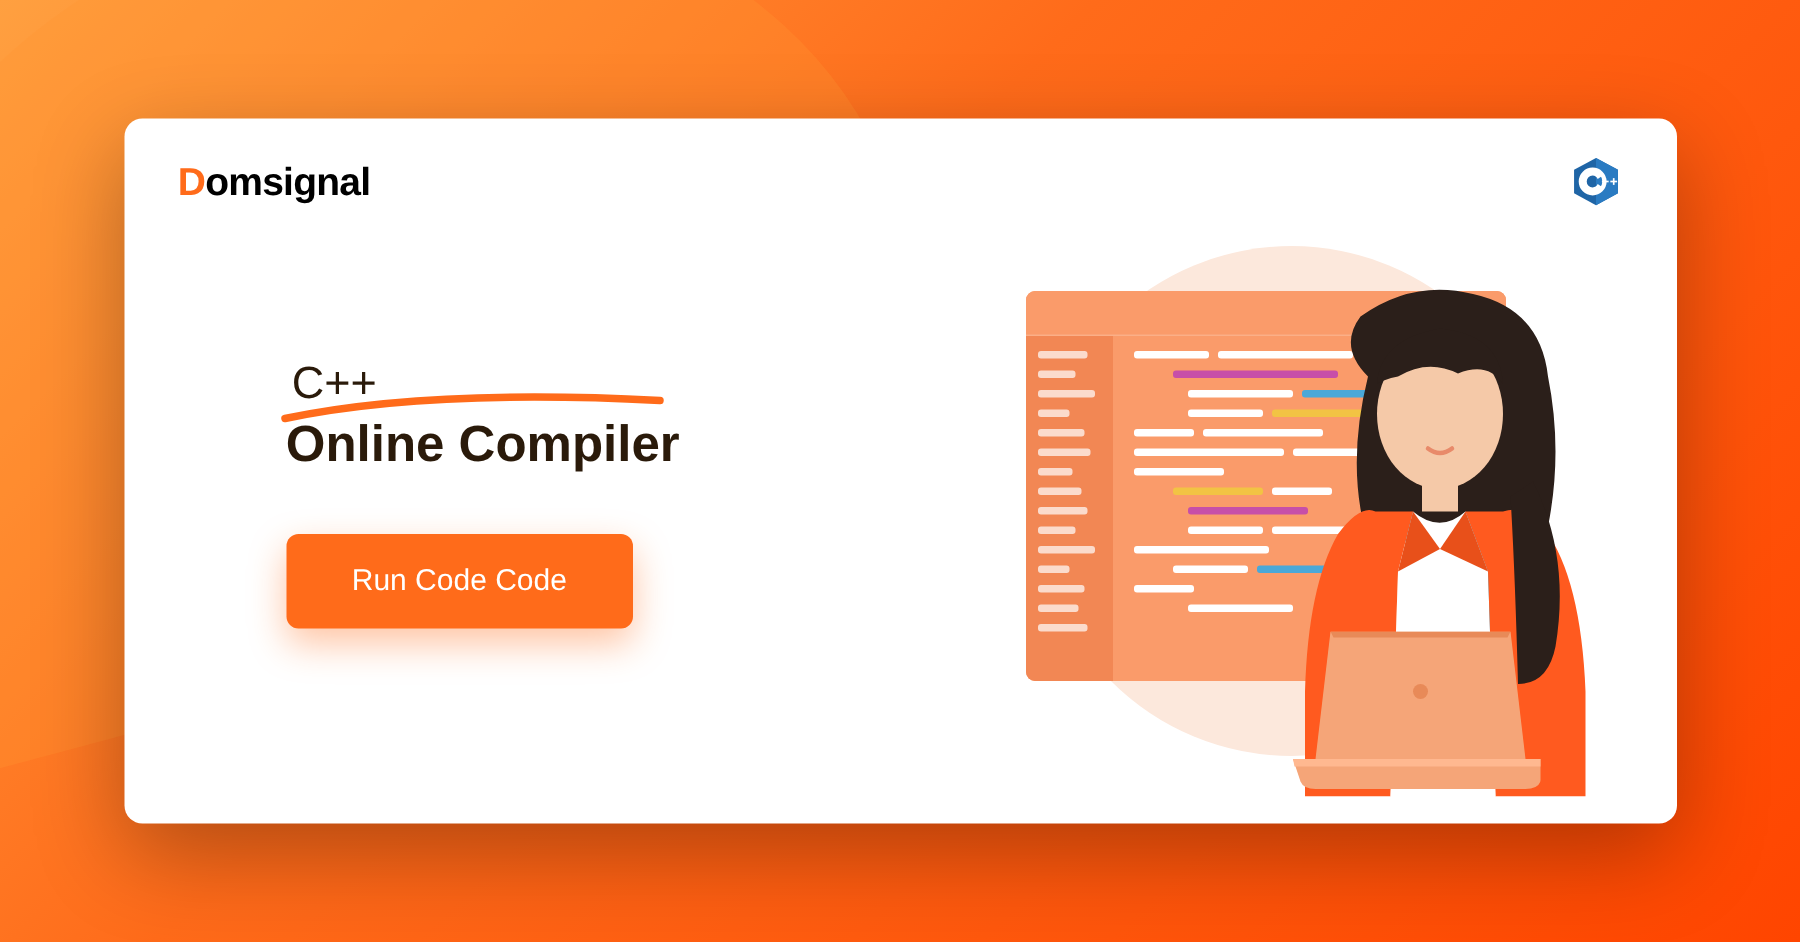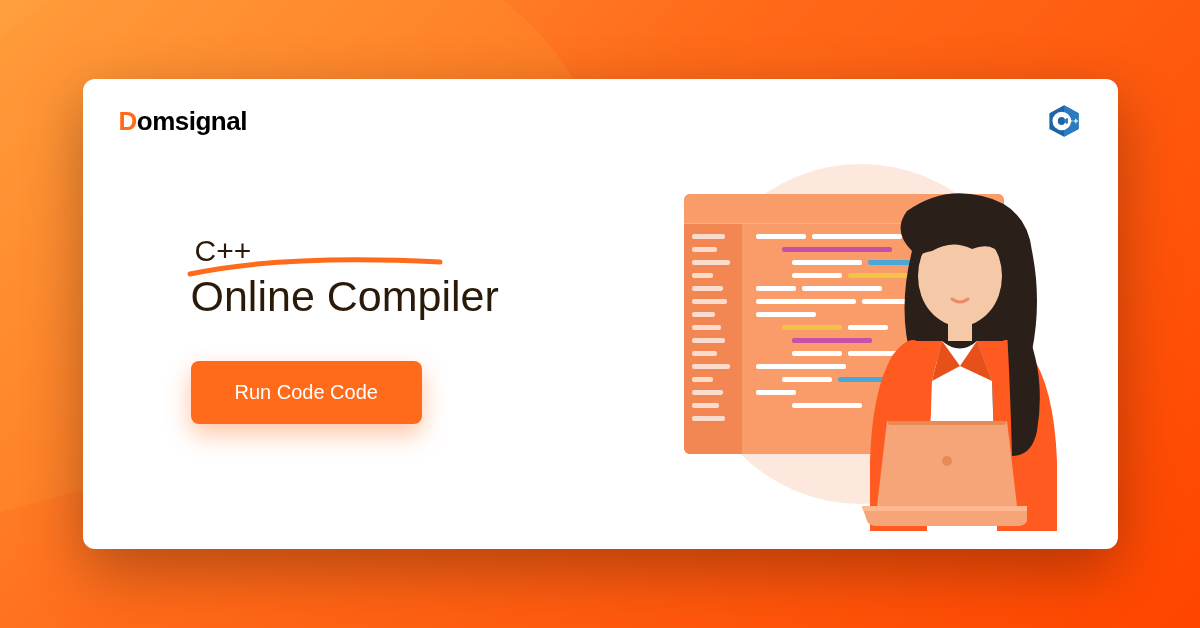--- a/index.html
+++ b/index.html
@@ -84,22 +84,22 @@
       display: inline-block;
     }
     .underline-swoosh {
       position: absolute;
       top: 18px;
       left: -6px;
       width: 260px;
       height: 30px;
     }
     .title-sub {
-      font-size: 43px;
-      font-weight: 400;
+      font-size: 34px;
+      font-weight: 700;
       color: #2a1a0a;
       margin-top: 4px;
     }
     .run-button {
       background: #ff6b1a;
       color: #fff;
       border: none;
       border-radius: 8px;
       padding: 20px 44px;
       font-size: 20px;

